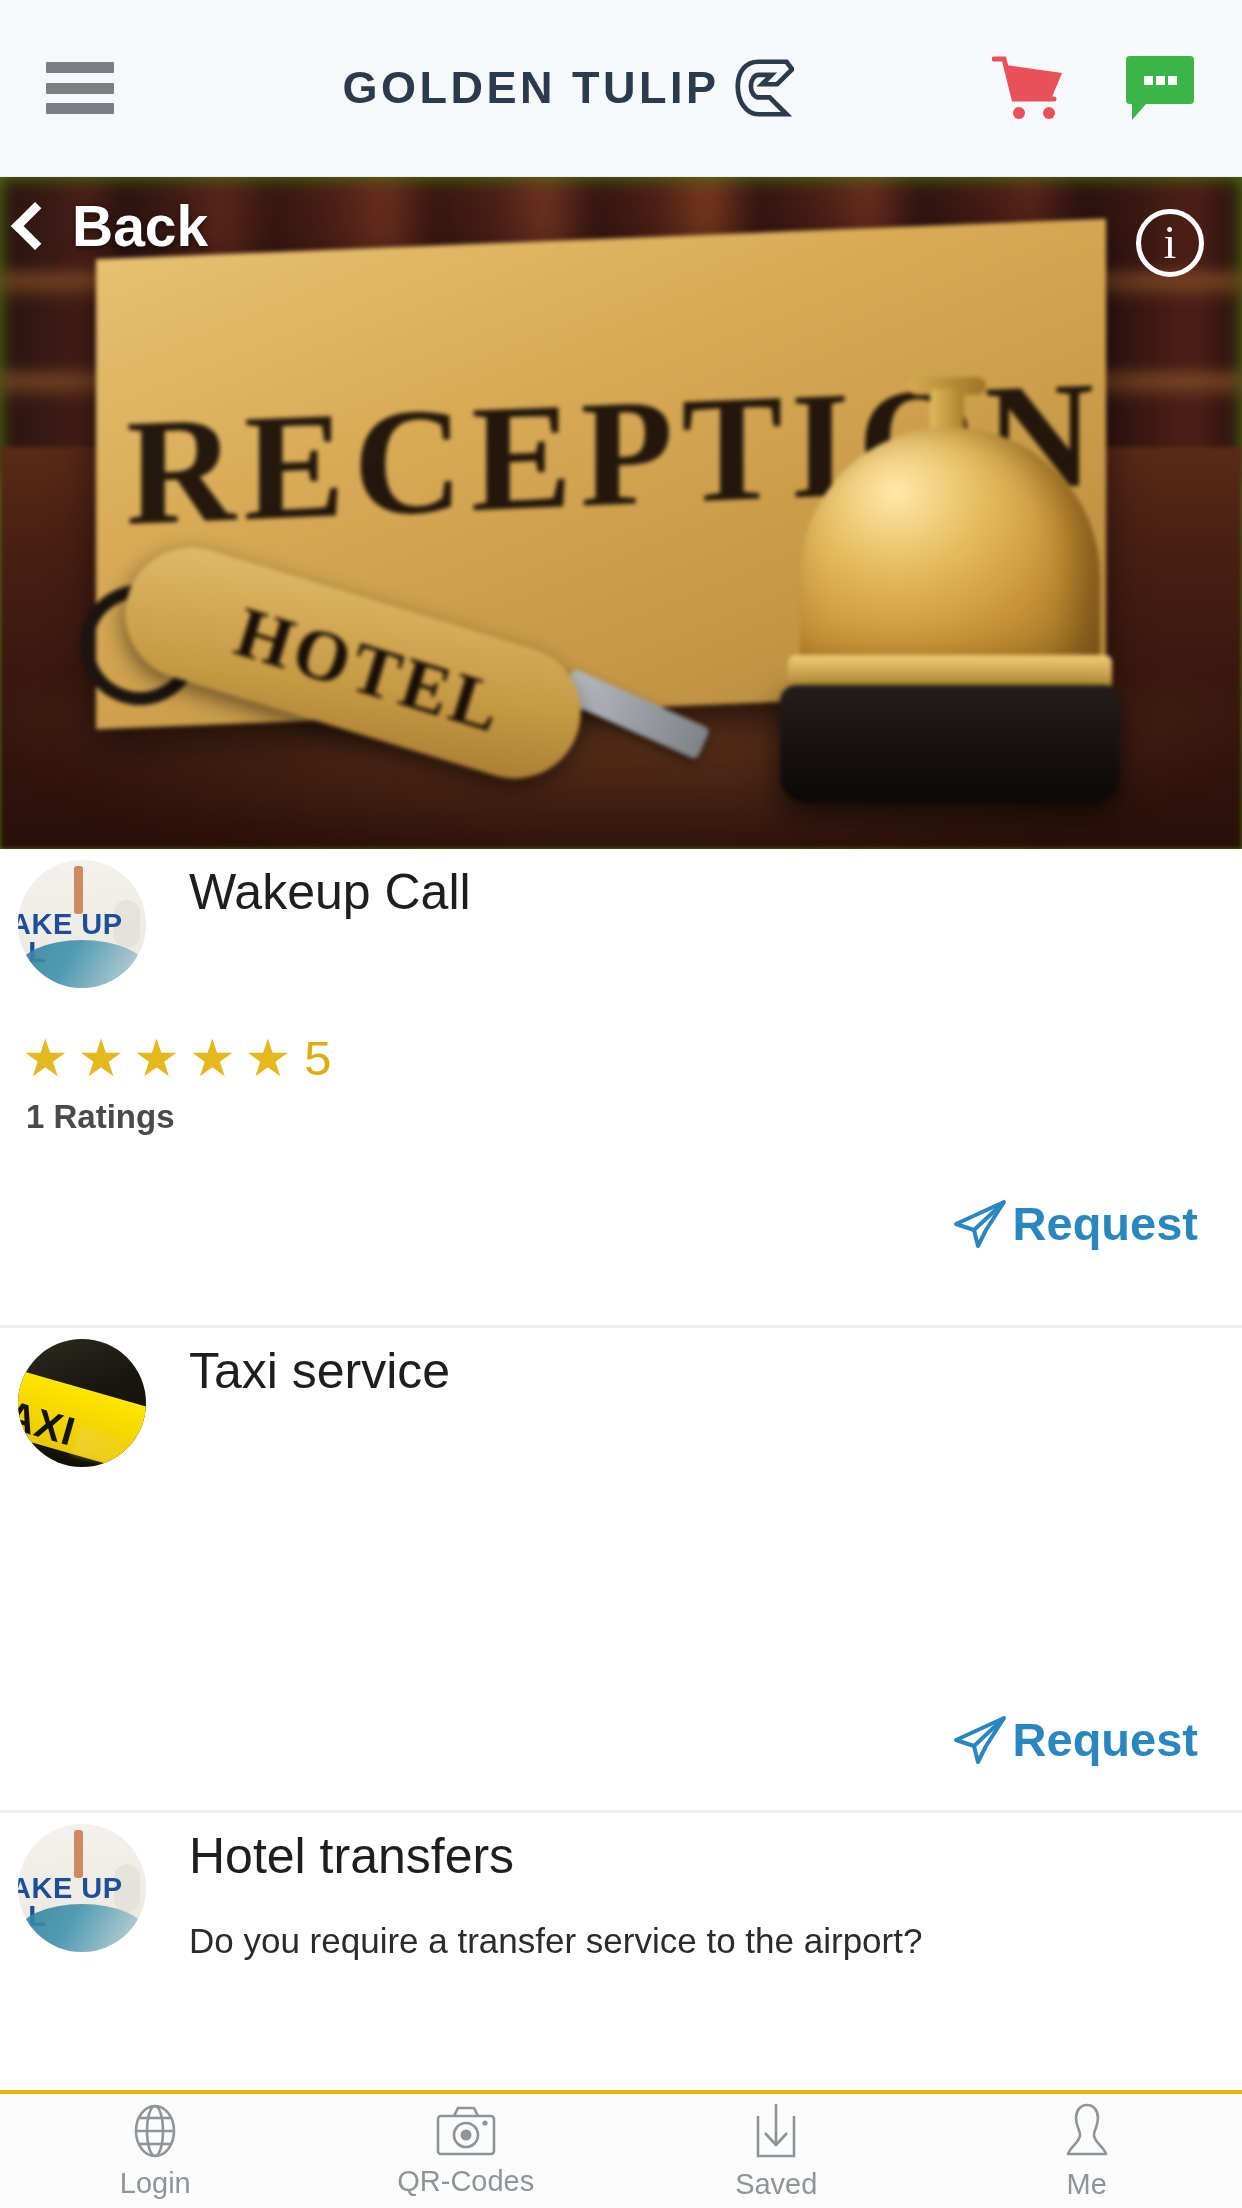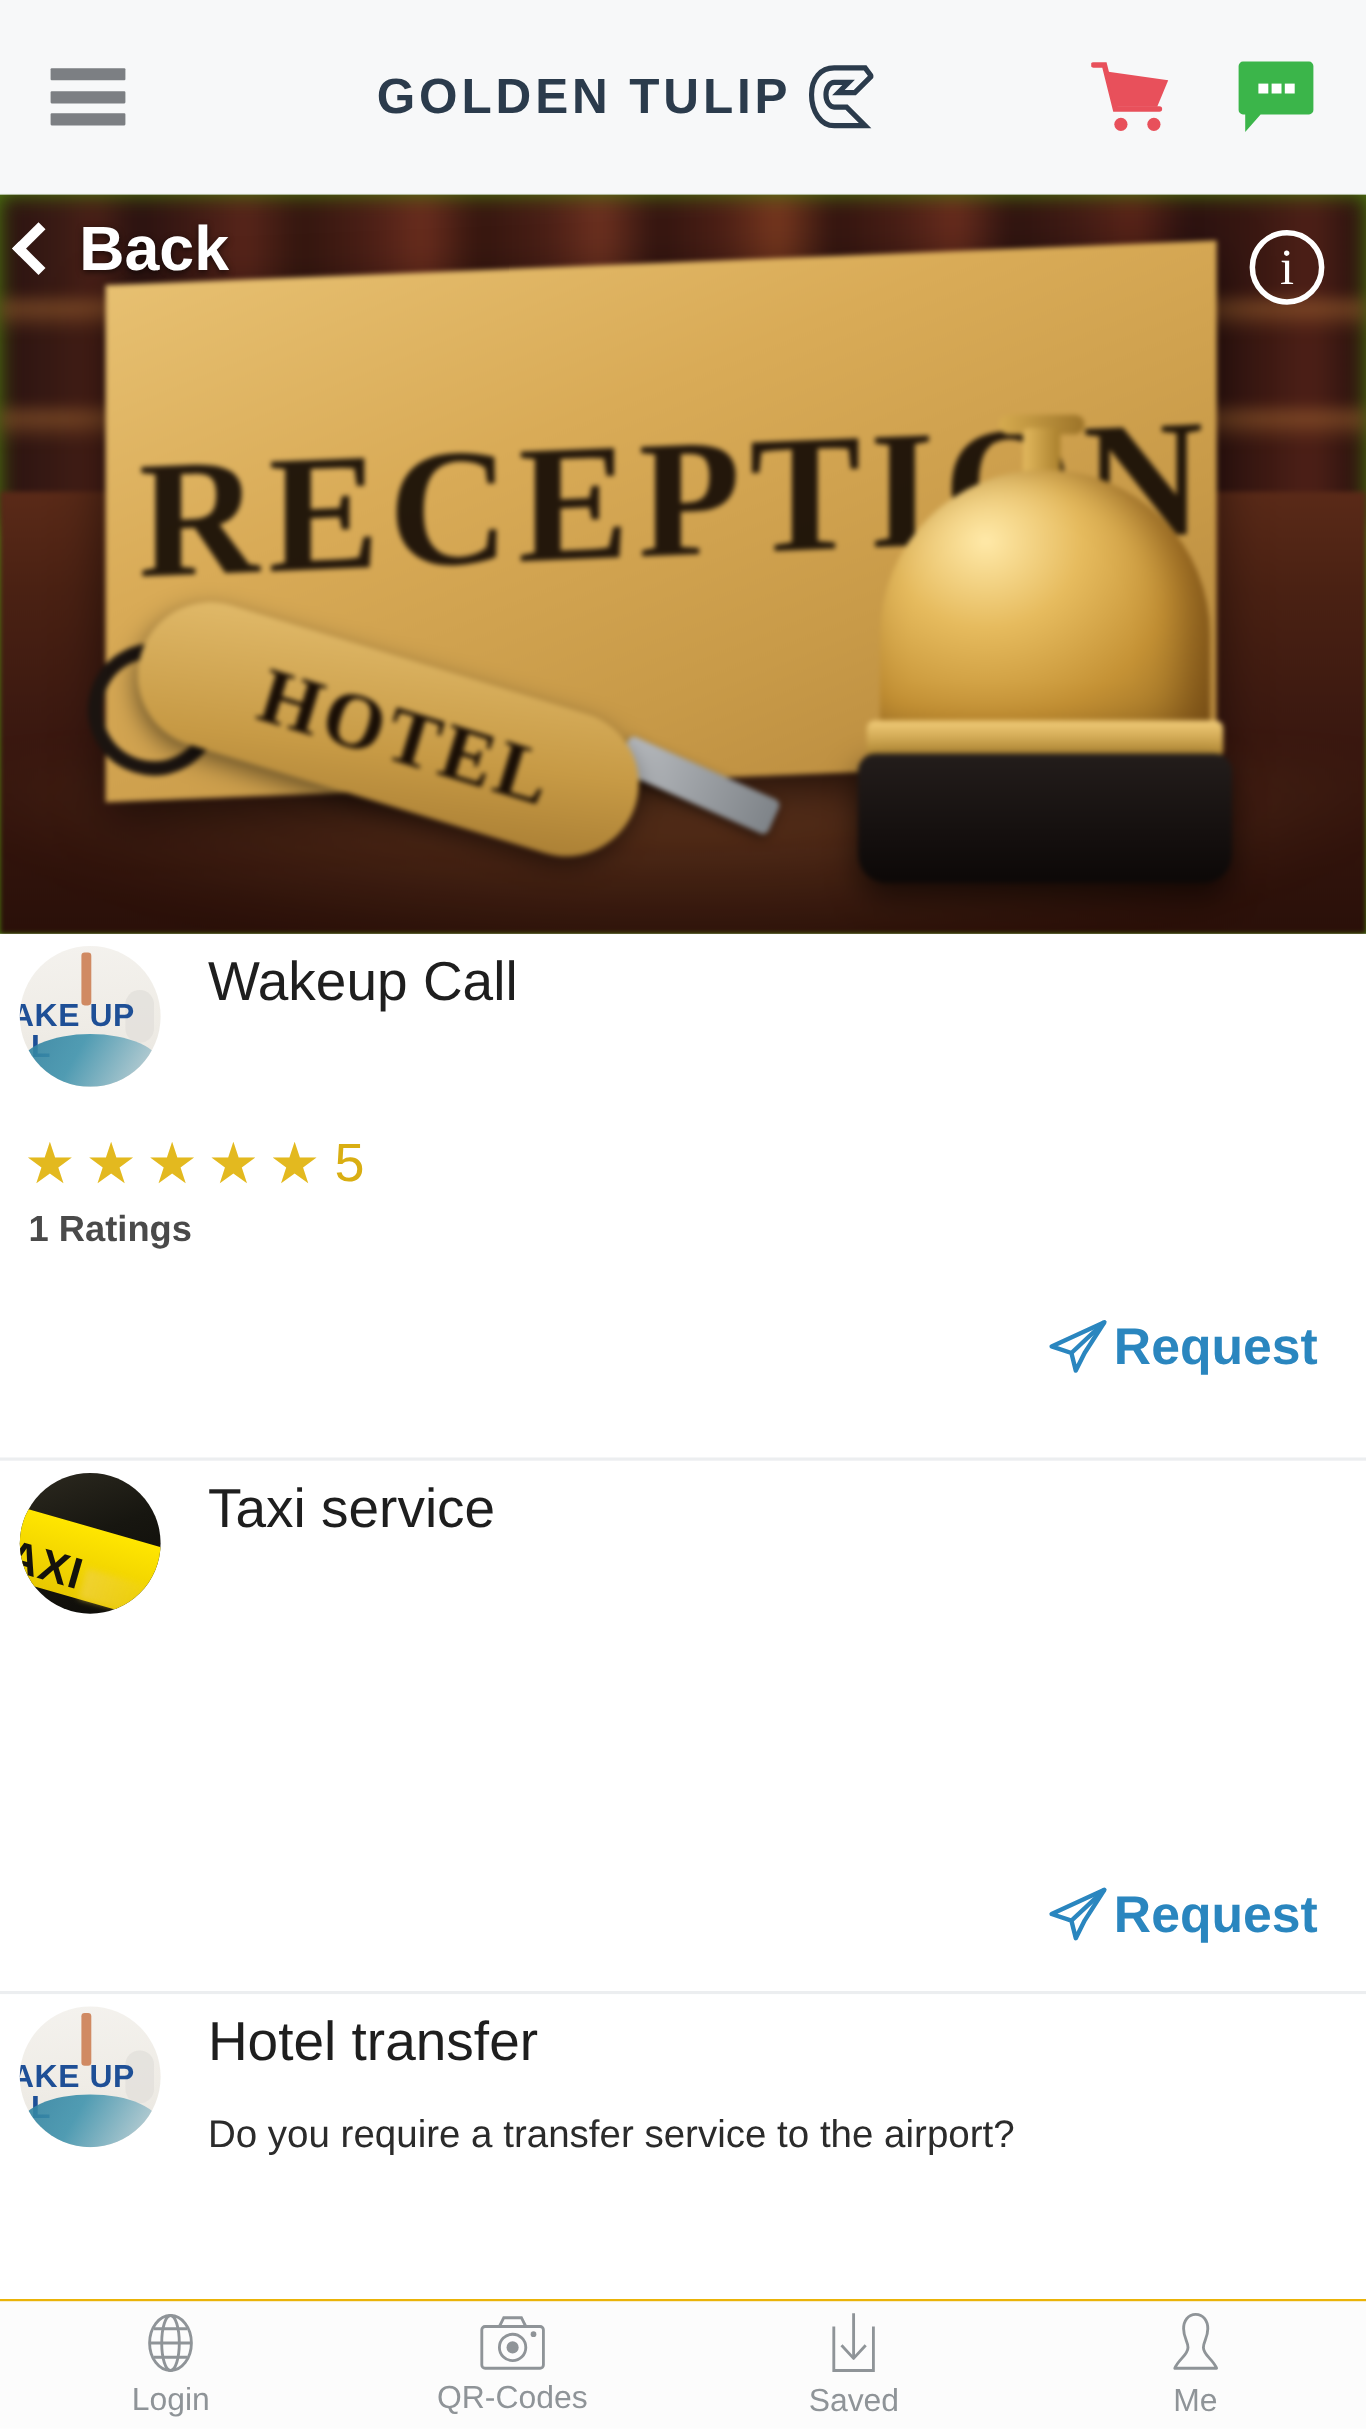--- a/index.html
+++ b/index.html
@@ -198,21 +198,21 @@
   .rating-count { padding:12px 0 0 26px; font-size:33px; color:#4a4a4a; font-weight:bold; }
 
   .request-row { display:flex; justify-content:flex-end; align-items:center;
                  padding:0 44px 34px 0; }
   .request-btn { display:flex; align-items:center; gap:5px; cursor:pointer; }
   .request-label { color:#2a86bf; font-size:47px; font-weight:bold; }
 
   
   .bottomnav {
     position:absolute; bottom:0; left:0; width:1242px; height:118px;
-    background:#fcfcfc; border-top:2px solid #eab308;
+    background:#fcfcfc; border-top:4px solid #eab308;
     display:flex; align-items:center;
   }
   .nav-item { flex:1; display:flex; flex-direction:column; align-items:center;
               justify-content:center; gap:8px; cursor:pointer; }
   .nav-label { font-size:29px; color:#8f9498; }
 </style>
 </head>
 <body>
 
 <div class="phone">
@@ -347,21 +347,21 @@
     <div class="srv" style="height:280px; border-bottom:none;">
       <div class="srv-head">
         <div class="thumb thumb-wake">
           <div class="wk-line"></div>
           <div class="wk-dial"></div>
           <div class="wk-t1">AKE UP</div>
           <div class="wk-t2">LL</div>
           <div class="wk-wave"></div>
         </div>
         <div class="srv-texts">
-          <div class="srv-title">Hotel transfer</div>
+          <div class="srv-title">Hotel transfers</div>
           <div class="srv-desc">Do you require a transfer service to the airport?</div>
         </div>
       </div>
     </div>
 
   </div>
 
   <div class="bottomnav">
 
     <div class="nav-item">

